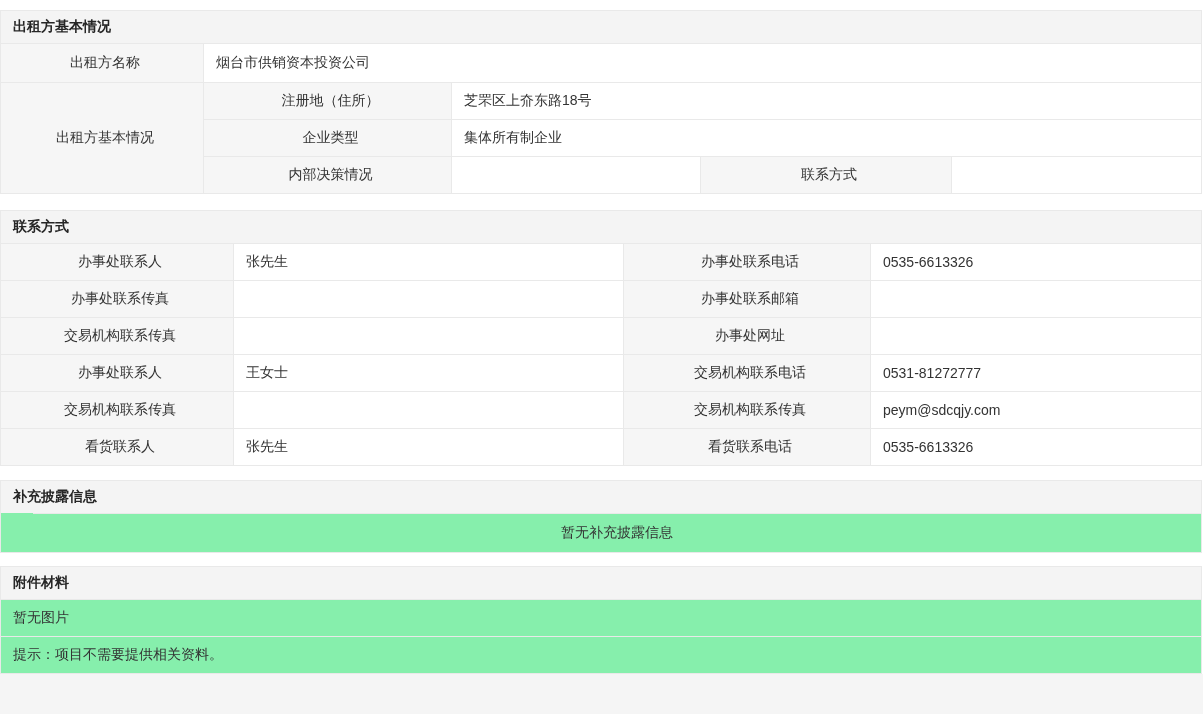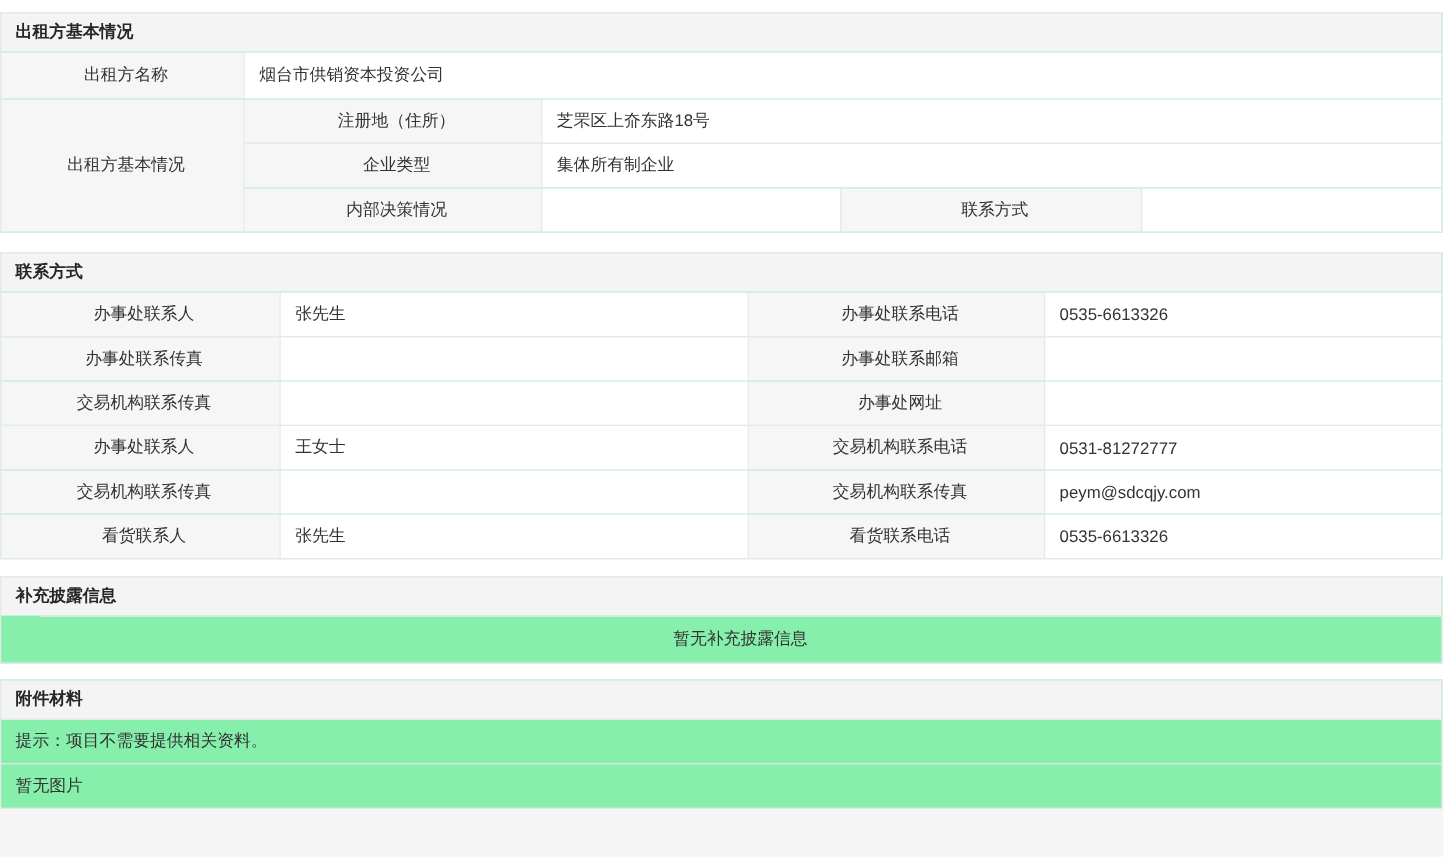--- a/index.html
+++ b/index.html
@@ -127,18 +127,18 @@
     </div>
   </div>
 
   <div class="section sec-gap13">
     <div class="sec-header">补充披露信息</div>
     <div class="row h39 cell center-row">暂无补充披露信息</div>
   </div>
 
   <div class="section">
     <div class="sec-header">附件材料</div>
+    <div class="row h37 cell left-row">暂无图片</div>
     <div class="row h37 cell left-row">提示：项目不需要提供相关资料。</div>
-    <div class="row h37 cell left-row">暂无图片</div>
   </div>
 
   <div class="bottom-strip"></div>
 </div>
 
 </body></html>

